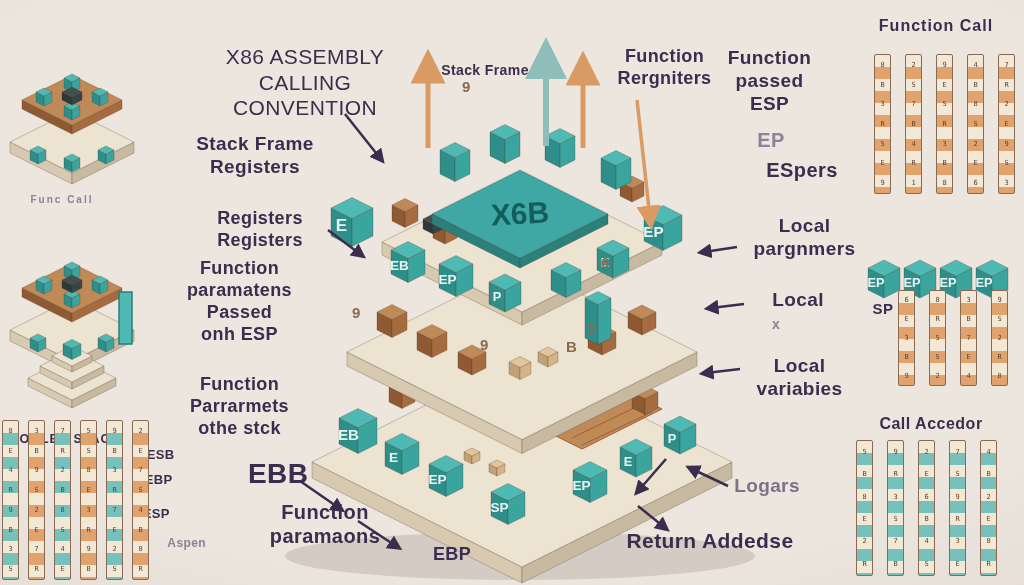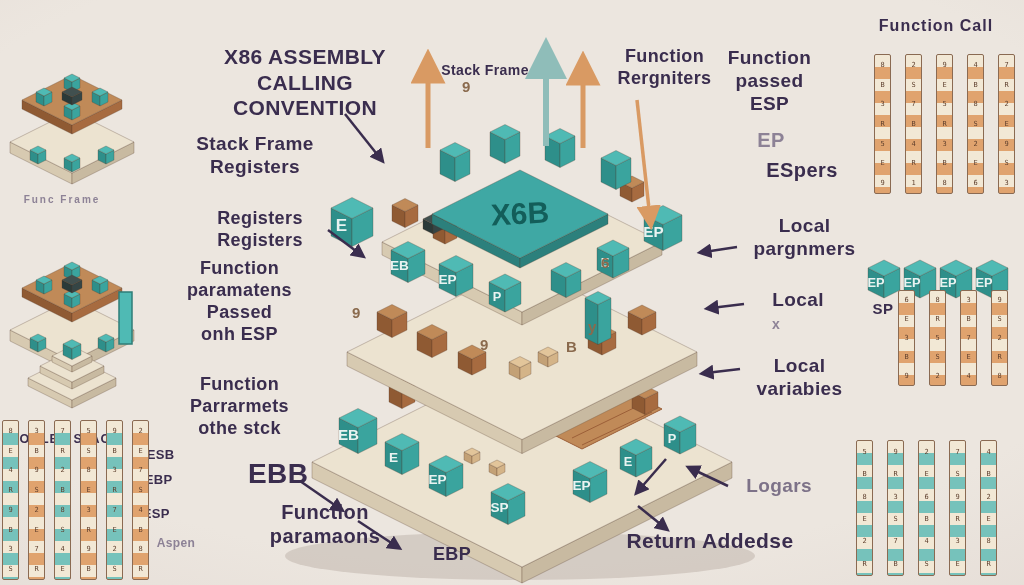--- a/index.html
+++ b/index.html
@@ -7,21 +7,21 @@
     position:relative;width:1024px;height:585px;overflow:hidden;
     background:radial-gradient(120% 105% at 50% 42%, #ece6df 52%, #ddd2cc 100%);
     font-family:"Liberation Sans", sans-serif;
   }
   #scene{position:absolute;left:0;top:0;}
   .lbl{
     position:absolute;font-weight:700;color:#3a2d4e;text-align:center;
     white-space:pre-line;line-height:1.22;letter-spacing:.4px;
   }
   .lt{color:#8d8296;}
-  .fade{color:#7d7288;text-align:right;}
+  .fade{color:#7d7288;}
   .strips{position:absolute;display:flex;}
   .strip{
     border:1.5px solid #8a6a52;border-radius:2px;width:15px;
     display:flex;flex-direction:column;align-items:center;justify-content:space-around;
     font-family:"DejaVu Sans Mono", monospace;font-size:7px;color:#5e3f2d;overflow:hidden;
   }
   .strip.tan{background:repeating-linear-gradient(180deg,#f2e8d5 0 12px,#e0a36e 12px 24px);}
   .strip.teal{background:repeating-linear-gradient(180deg,#f2e8d5 0 12px,#76c2bb 12px 24px);}
 </style>
 </head>
@@ -274,40 +274,40 @@
       <line x1="737" y1="247" x2="704" y2="252" stroke="#3a2d4e" stroke-width="2.5" marker-end="url(#mP)"></line>
       <line x1="744" y1="304" x2="711" y2="308" stroke="#3a2d4e" stroke-width="2.5" marker-end="url(#mP)"></line>
       <line x1="740" y1="369" x2="706" y2="373" stroke="#3a2d4e" stroke-width="2.5" marker-end="url(#mP)"></line>
       <line x1="728" y1="486" x2="692" y2="469" stroke="#3a2d4e" stroke-width="2.5" marker-end="url(#mP)"></line>
       <line x1="666" y1="459" x2="639" y2="490" stroke="#3a2d4e" stroke-width="2.5" marker-end="url(#mP)"></line>
       <line x1="300" y1="481" x2="339" y2="508" stroke="#3a2d4e" stroke-width="2.5" marker-end="url(#mP)"></line>
       <line x1="358" y1="521" x2="396" y2="546" stroke="#3a2d4e" stroke-width="2.5" marker-end="url(#mP)"></line>
       <line x1="638" y1="506" x2="664" y2="527" stroke="#3a2d4e" stroke-width="2.5" marker-end="url(#mP)"></line>
     </svg>
 
-  <div class="lbl" style="left:185px;top:44px;width:240px;font-size:21px;font-weight:700;">X86 ASSEMBLY
+  <div class="lbl" style="left:185px;top:44px;width:240px;font-size:21px;font-weight:400;">X86 ASSEMBLY
 CALLING CONVENTION</div>
   <div class="lbl" style="left:430px;top:62px;width:110px;font-size:14px;">Stack Frame</div>
 
   <div class="lbl" style="left:175px;top:132px;width:160px;font-size:19px;">Stack Frame
 Registers</div>
   <div class="lbl" style="left:190px;top:208px;width:140px;font-size:18px;">Registers
 Registers</div>
   <div class="lbl" style="left:162px;top:258px;width:155px;font-size:18px;">Function
 paramatens
 Passed
 onh ESP</div>
   <div class="lbl" style="left:162px;top:374px;width:155px;font-size:18px;">Function
 Parrarmets
 othe stck</div>
 
   <div class="lbl" style="left:142px;top:447px;width:60px;text-align:left;font-size:13px;">-ESB</div>
   <div class="lbl" style="left:140px;top:472px;width:60px;text-align:left;font-size:13px;">-EBP</div>
   <div class="lbl" style="left:138px;top:506px;width:60px;text-align:left;font-size:13px;">-ESP</div>
-  <div class="lbl lt" style="left:146px;top:536px;width:60px;text-align:center;font-size:12px;">Aspen</div>
+  <div class="lbl lt" style="left:146px;top:536px;width:60px;text-align:right;font-size:12px;">Aspen</div>
 
   <div class="lbl" style="left:248px;top:457px;width:60px;font-size:28px;font-weight:800;">EBB</div>
   <div class="lbl" style="left:240px;top:500px;width:170px;font-size:20px;">Function
 paramaons</div>
   <div class="lbl" style="left:422px;top:544px;width:60px;font-size:18px;font-weight:800;">EBP</div>
 
   <div class="lbl" style="left:592px;top:46px;width:145px;font-size:18px;">Function
 Rergniters</div>
   <div class="lbl" style="left:712px;top:46px;width:115px;font-size:19px;">Function
 passed
@@ -318,23 +318,24 @@
 pargnmers</div>
   <div class="lbl" style="left:763px;top:288px;width:70px;font-size:19px;">Local</div>
   <div class="lbl lt" style="left:766px;top:316px;width:20px;font-size:14px;">x</div>
   <div class="lbl" style="left:742px;top:354px;width:115px;font-size:19px;">Local
 variabies</div>
   <div class="lbl fade" style="left:722px;top:474px;width:90px;font-size:19px;">Logars</div>
   <div class="lbl" style="left:852px;top:16px;width:168px;font-size:16px;font-weight:800;letter-spacing:1px;">Function Call</div>
 
   <div class="lbl" style="left:590px;top:528px;width:240px;font-size:21px;font-weight:800;">Return Addedse</div>
   <div class="lbl" style="left:866px;top:300px;width:34px;font-size:15px;">SP</div>
+  <div class="lbl" style="left:846px;top:414px;width:170px;font-size:16px;font-weight:800;letter-spacing:.5px;">Call Accedor</div>
 
   <div class="lbl" style="left:0px;top:384px;width:130px;font-size:12.5px;font-weight:800;letter-spacing:1px;margin-top:48px;">COOLER STACK</div>
-  <div class="lbl lt" style="left:2px;top:194px;width:120px;font-size:10px;letter-spacing:2px;">Func Frame</div>
+  <div class="lbl lt" style="left:2px;top:194px;width:120px;font-size:10px;letter-spacing:2px;">Func Call</div>
 
   <div class="strips" id="strips-fc" style="left:874px;top:54px;height:140px;gap:14px;">
       <div class="strip tan">
         <span>8</span>
         <span>B</span>
         <span>3</span>
         <span>R</span>
         <span>5</span>
         <span>E</span>
         <span>9</span>

